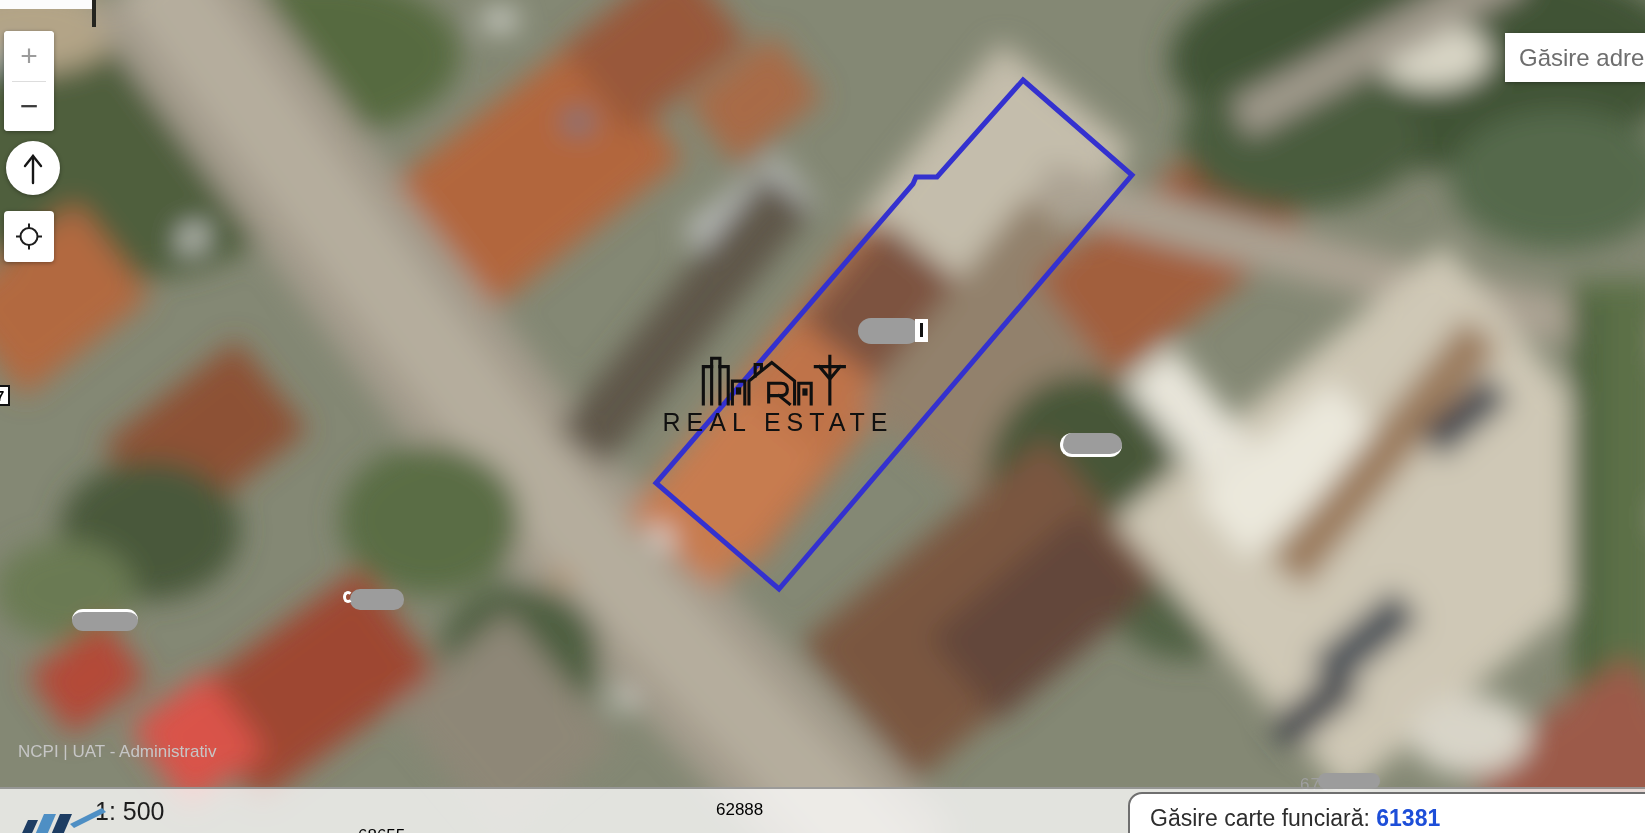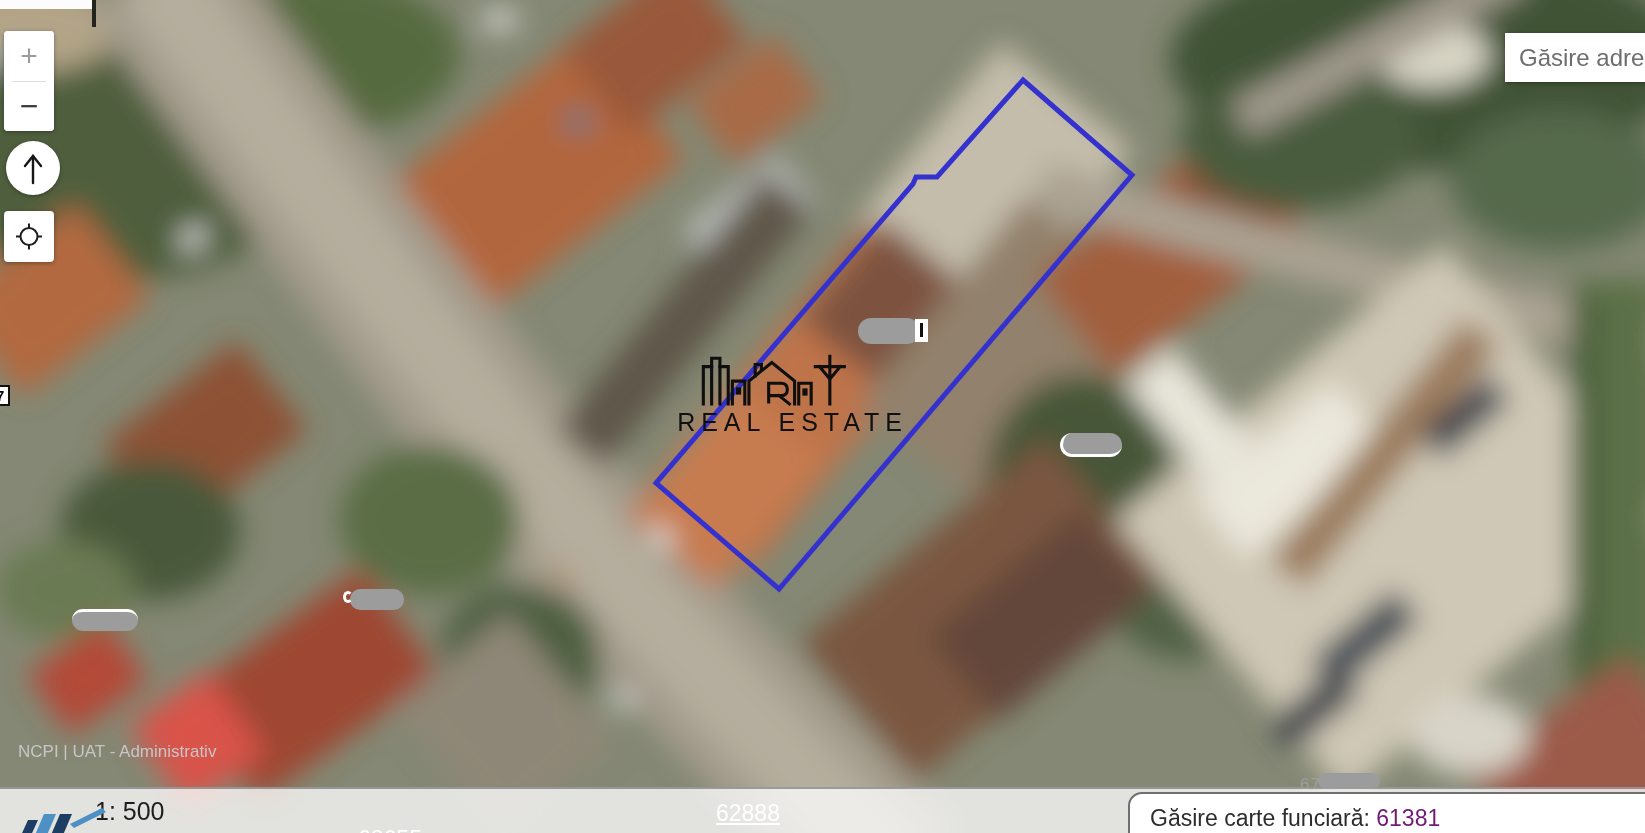--- a/index.html
+++ b/index.html
@@ -21,48 +21,48 @@
   .locatebtn{position:absolute;left:4px;top:211px;width:50px;height:51px;border-radius:4px;background:#fff;border:0;
     box-shadow:0 1px 4px rgba(0,0,0,.35);z-index:9;cursor:pointer;padding:0;}
   
   .search{position:absolute;left:1505px;top:33px;width:175px;height:49px;z-index:9;}
   .search input{width:175px;height:49px;border:0;background:#fff;box-shadow:0 1px 4px rgba(0,0,0,.35);
     font-size:24px;color:#555;padding:0 0 0 14px;outline:none;}
   .search input::placeholder{color:#6e6e6e;opacity:1;}
   
   .watermark{position:absolute;left:648px;top:350px;width:260px;z-index:4;pointer-events:none;}
   .watermark .skyline{display:block;margin:0 auto;}
-  .watermark .brand{text-align:right;font-size:25px;letter-spacing:6px;color:#101010;font-weight:500;margin-top:2px;white-space:nowrap;}
+  .watermark .brand{text-align:center;font-size:25px;letter-spacing:6px;color:#101010;font-weight:500;margin-top:2px;white-space:nowrap;}
   
   .blob{position:absolute;background:#9c9c9c;border-radius:13px;z-index:3;}
   .blob1{left:858px;top:318px;width:62px;height:26px;}
   .blob1 .remnant{position:absolute;right:-8px;top:1px;width:13px;height:23px;background:#fff;z-index:-1;}
   .blob1 .remnant i{display:block;width:3px;height:14px;background:#111;margin:4px auto 0;}
   .blob2{left:1060px;top:433px;width:62px;height:24px;border-left:3px solid #fff;border-bottom:3px solid #fff;}
   .blob3{left:350px;top:589px;width:54px;height:21px;border-radius:10px;}
   .blob3 i{position:absolute;left:-7px;top:2px;width:10px;height:12px;border:3px solid #fff;border-right-color:transparent;border-radius:50%;}
   .blob4{left:72px;top:609px;width:66px;height:22px;border-top:3px solid #fff;border-radius:11px;}
   .blob5{left:1318px;top:773px;width:62px;height:16px;border-radius:8px;z-index:6;}
   .hidden-num{position:absolute;left:1300px;top:775px;font-size:17px;color:#9f9f9f;z-index:5;letter-spacing:1px;}
   
   .house7{position:absolute;left:-10px;top:385px;background:#fff;border:2px solid #111;color:#000;font-weight:bold;
     font-size:15px;line-height:15px;padding:1px 4px;z-index:3;}
   
   .footerbar{position:absolute;left:0;right:0;top:787px;bottom:0;background:rgba(252,252,253,.78);
     border-top:2px solid rgba(75,75,75,.5);z-index:5;}
   .attrib{position:absolute;left:2px;top:742px;font-size:17px;color:#c6c6c6;z-index:6;white-space:nowrap;margin-left:16px;}
   .scale{position:absolute;left:95px;top:797px;font-size:25px;color:#1d1d1d;z-index:6;}
-  .pnum{position:absolute;font-size:23px;color:#ffffff;z-index:6;text-decoration:underline;}
+  .pnum{position:absolute;font-size:17px;color:#000000;z-index:6;}
   .pnum.n62888{left:716px;top:800px;}
   .pnum.n68655{left:358px;top:826px;}
   .footlogo{position:absolute;left:12px;top:806px;z-index:6;}
   
   .popup{position:absolute;left:1128px;top:792px;width:540px;height:70px;background:#fff;border:2px solid #6f6f6f;
     border-radius:14px;z-index:7;padding:11px 0 0 20px;font-size:23px;color:#2d2d2d;white-space:nowrap;}
-  .popup b{font-weight:normal;color:#701a75;}
+  .popup b{font-weight:bold;color:#1d4ed8;}
   .artifact-white{position:absolute;left:0;top:0;width:94px;height:9px;background:#fcfcfc;z-index:1;}
   .artifact-line{position:absolute;left:92px;top:0;width:4px;height:27px;background:#24241f;z-index:1;}
 </style>
 </head>
 <body>
 
 <div class="stage">
 
   <svg class="bg" width="1645" height="833" viewBox="0 0 1645 833">
     <defs>

